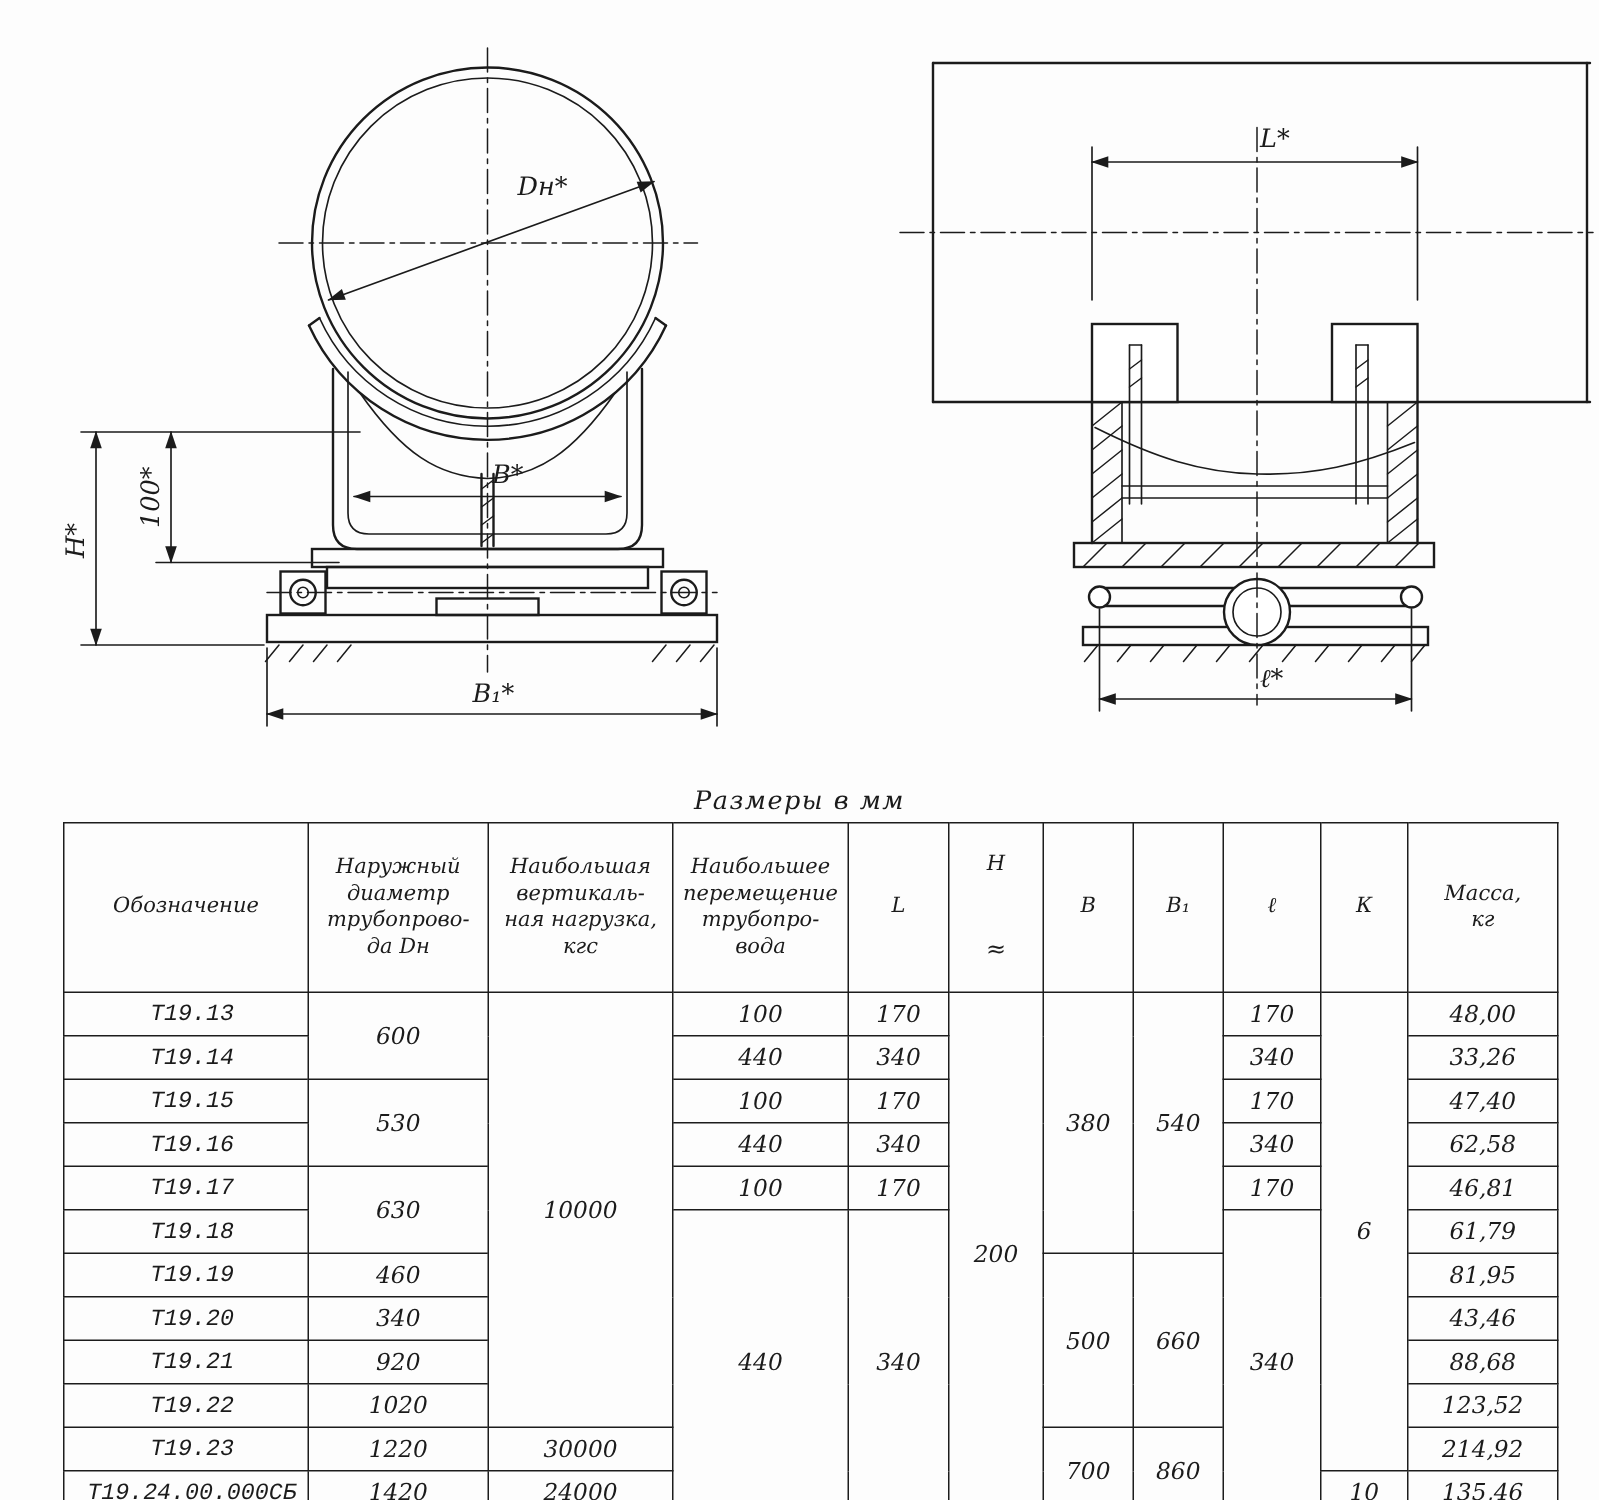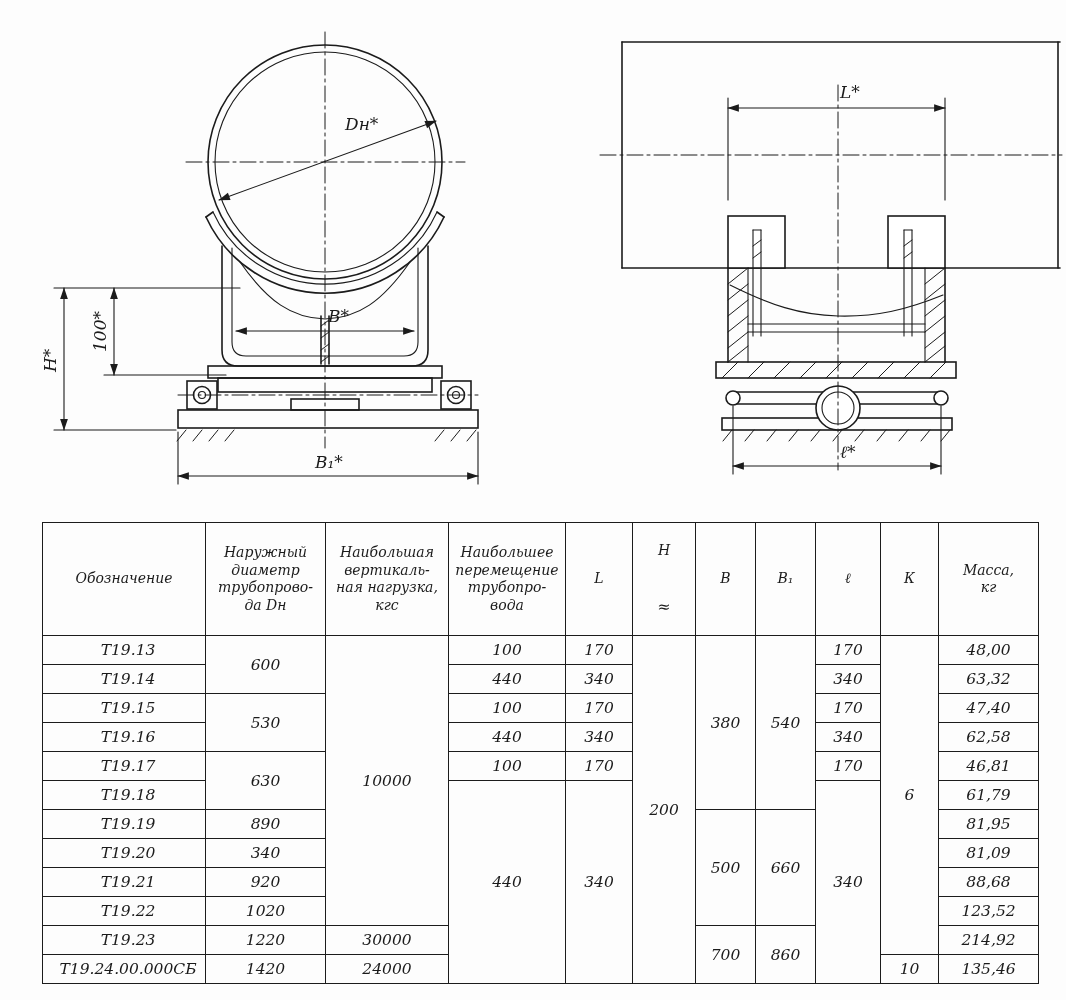--- a/index.html
+++ b/index.html
@@ -47,21 +47,21 @@
     font-size: 14px;
     line-height: 1.25;
     white-space: pre-line;
     height: 100px;
     font-style: italic;
   }
   table.dims td {
     font-size: 15.5px;
     height: 26px;
   }
-  td.designation { text-align: left; padding-left: 11px !important; }
+  td.designation { text-align: left; padding-left: 11px !important; font-family: Liberation Mono, monospace; }
   .approx { margin-top: 20px; font-size: 16px; }
 </style>
 </head>
 <body>
 
 <div class="sheet">
 
   <svg width="1066" height="518" viewBox="0 0 1066 518">
     <defs>
       <marker id="arr" viewBox="0 0 10 10" refX="9.5" refY="5" markerWidth="11" markerHeight="11" orient="auto-start-reverse">
@@ -213,20 +213,21 @@
 
     <text class="lbl" x="345" y="130">Dн*</text>
     <text class="lbl" x="328" y="322">В*</text>
     <text class="lbl" x="315" y="468">В₁*</text>
     <text class="lbl" x="56" y="372" transform="rotate(-90 56 372)">Н*</text>
     <text class="lbl" x="106" y="352" transform="rotate(-90 106 352)">100*</text>
     <text class="lbl" x="840" y="98">L*</text>
     <text class="lbl" x="840" y="458">ℓ*</text>
   </svg>
 
+  <div class="table-title">Размеры в мм</div>
 
   <table class="dims">
     <colgroup>
       <col style="width:163px">
         <col style="width:120px">
         <col style="width:123px">
         <col style="width:117px">
       <col style="width:67px">
         <col style="width:63px">
         <col style="width:60px">
@@ -275,21 +276,21 @@
         <td rowspan="6">540</td>
         <td>170</td>
         <td rowspan="11">6</td>
         <td>48,00</td>
       </tr>
       <tr>
         <td class="designation">Т19.14</td>
         <td>440</td>
         <td>340</td>
         <td>340</td>
-        <td>63,32</td>
+        <td>33,26</td>
       </tr>
       <tr>
         <td class="designation">Т19.15</td>
         <td rowspan="2">530</td>
         <td>100</td>
         <td>170</td>
         <td>170</td>
         <td>47,40</td>
       </tr>
       <tr>
@@ -309,29 +310,29 @@
       </tr>
       <tr>
         <td class="designation">Т19.18</td>
         <td rowspan="7">440</td>
         <td rowspan="7">340</td>
         <td rowspan="7">340</td>
         <td>61,79</td>
       </tr>
       <tr>
         <td class="designation">Т19.19</td>
-        <td>890</td>
+        <td>460</td>
         <td rowspan="4">500</td>
         <td rowspan="4">660</td>
         <td>81,95</td>
       </tr>
       <tr>
         <td class="designation">Т19.20</td>
         <td>340</td>
-        <td>81,09</td>
+        <td>43,46</td>
       </tr>
       <tr>
         <td class="designation">Т19.21</td>
         <td>920</td>
         <td>88,68</td>
       </tr>
       <tr>
         <td class="designation">Т19.22</td>
         <td>1020</td>
         <td>123,52</td>

